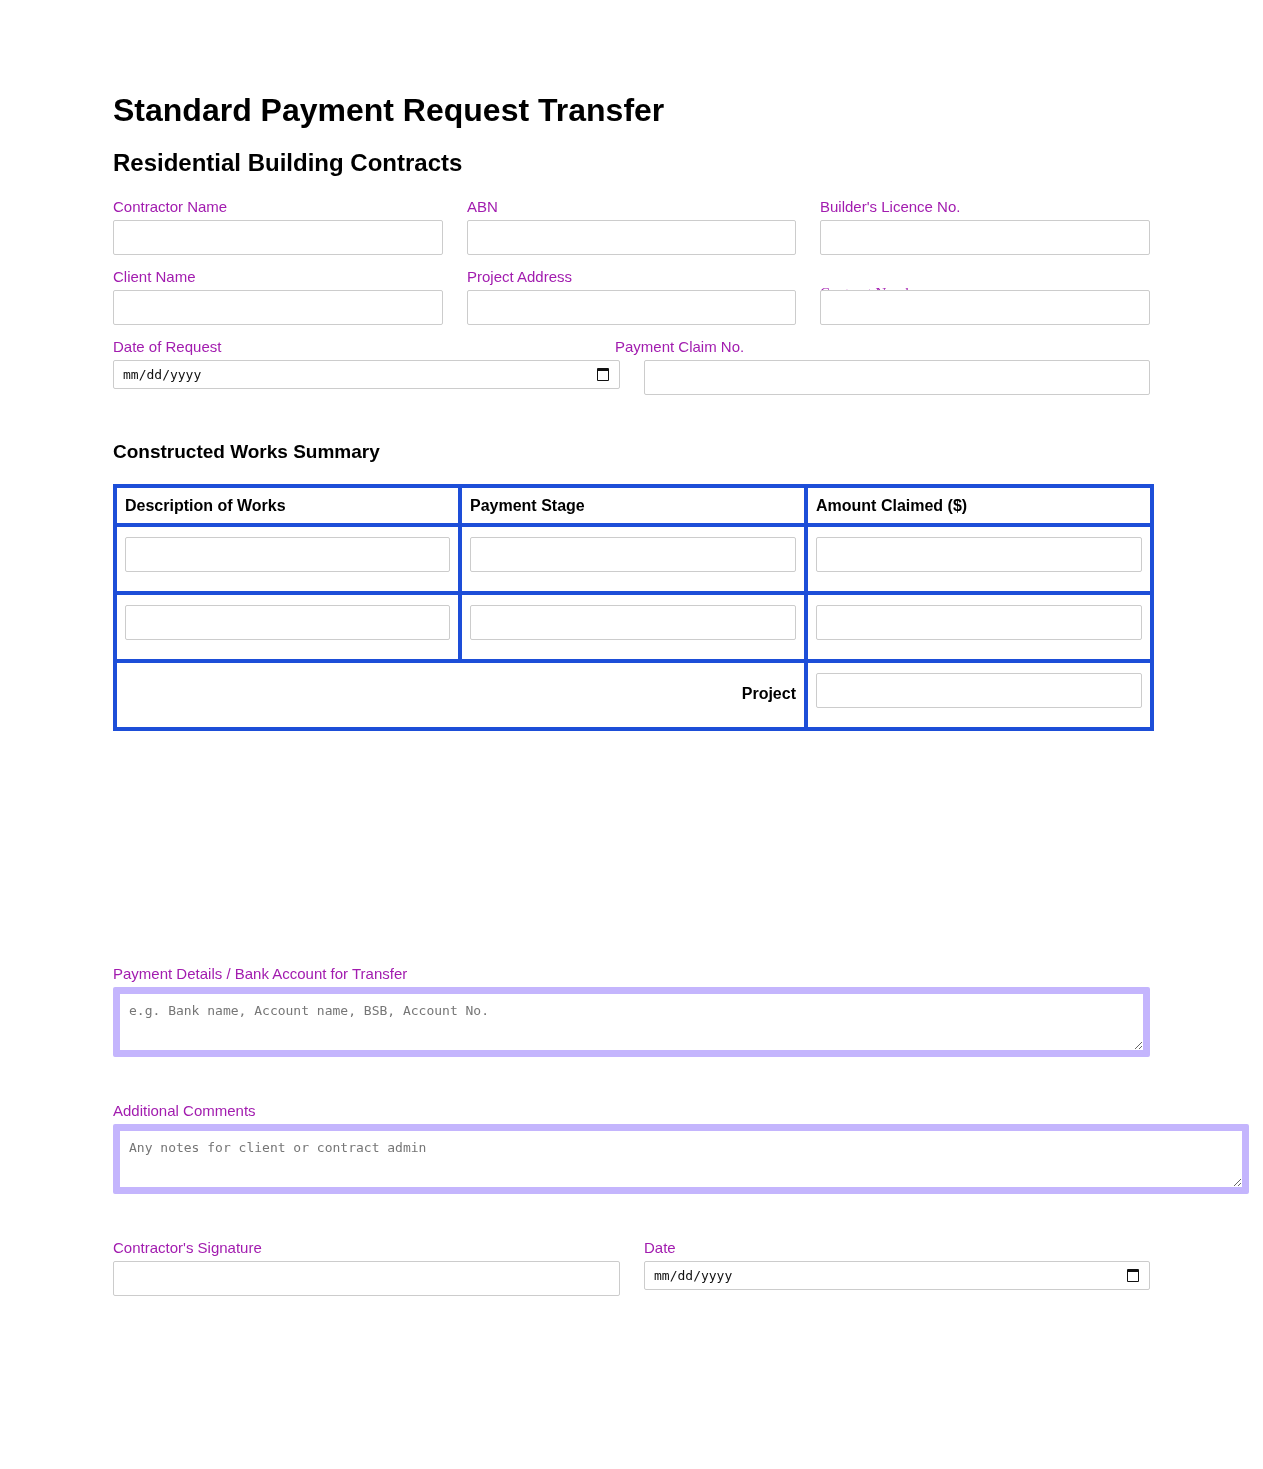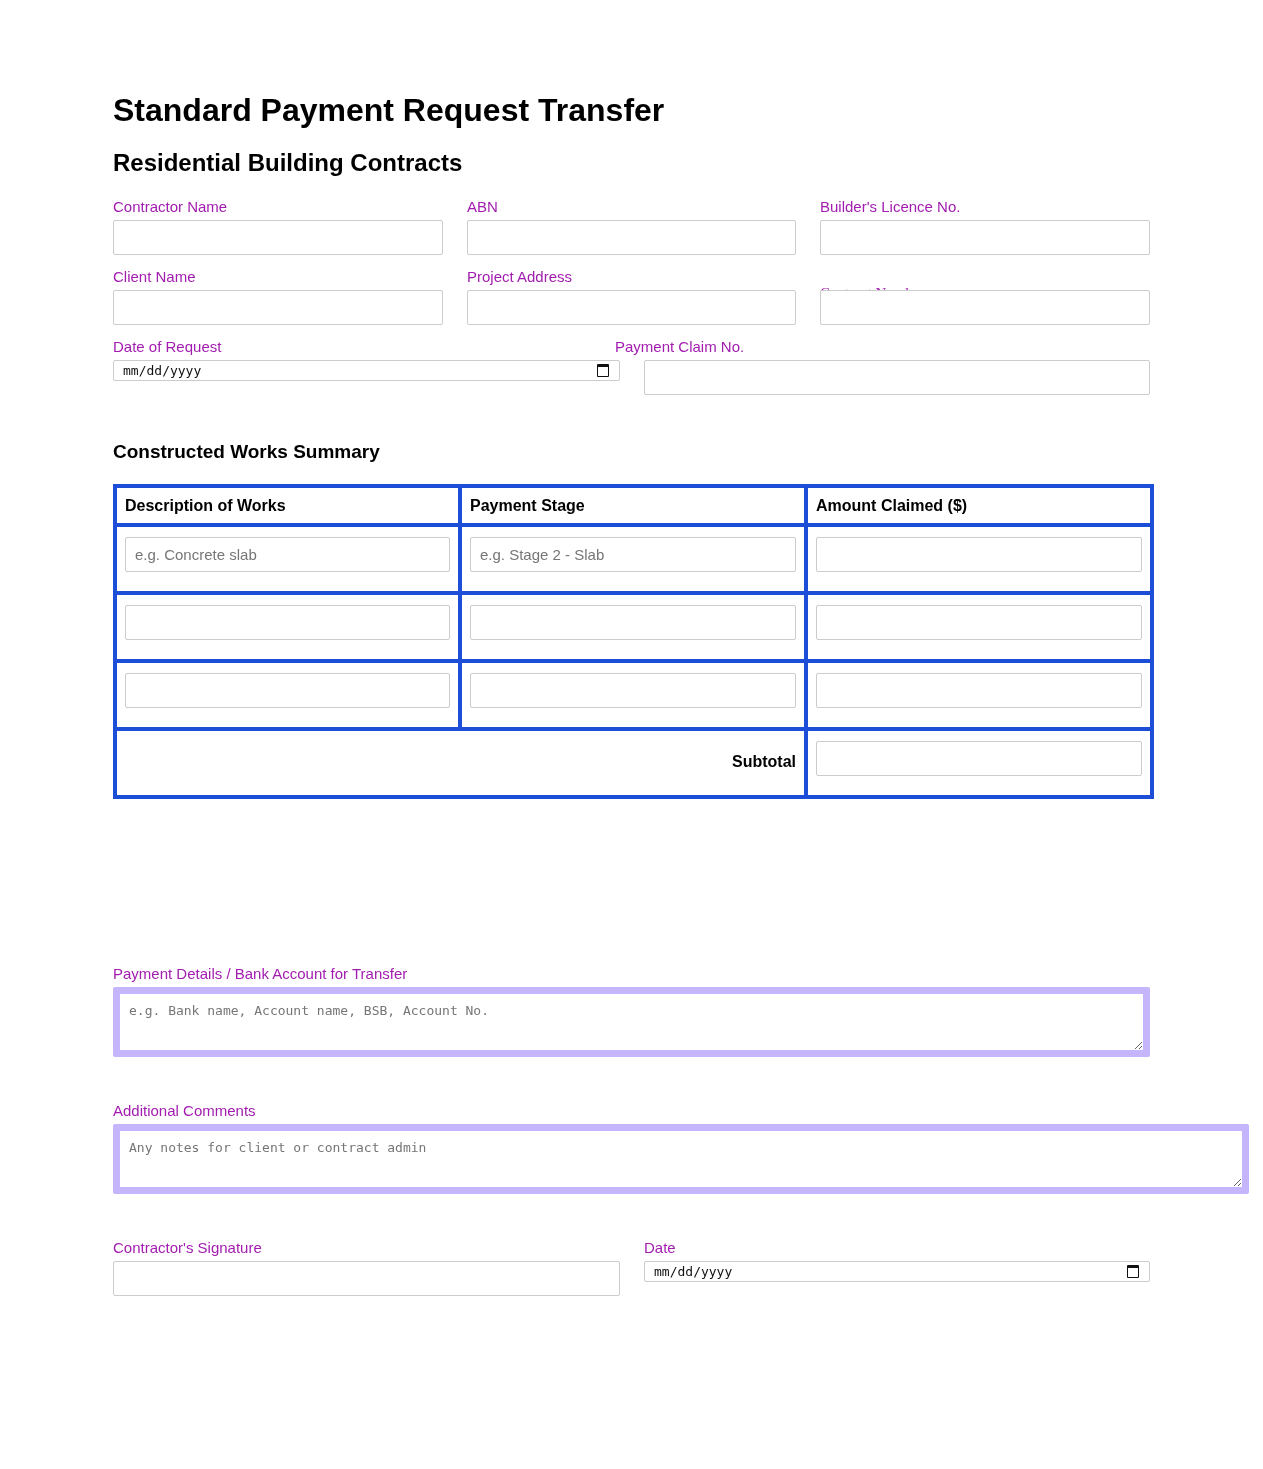--- a/index.html
+++ b/index.html
@@ -23,21 +23,21 @@
   .lbl {
     position: absolute; font-size: 15px; line-height: 18px; color: #a21caf;
   }
   .inp {
     position: absolute; height: 35px; border: 1px solid #cccccc; border-radius: 2px;
     background: #fff; font-family: "Liberation Sans", sans-serif; font-size: 15px;
     padding: 0 9px; color: #111; outline: none;
   }
   .inp::placeholder { color: #767676; }
   .date {
-    position: absolute; height: 21px; border: 1px solid #cccccc; border-radius: 2px;
+    position: absolute; height: 29px; border: 1px solid #cccccc; border-radius: 2px;
     background: #fff; display: flex; align-items: center; justify-content: space-between;
     padding: 0 10px 0 9px; cursor: text;
   }
   .date .txt { font-family: "DejaVu Sans Mono", monospace; font-size: 13px; color: #111; letter-spacing: 0px; }
   .cal {
     width: 12px; height: 13px; border: 1.6px solid #111; border-top-width: 3px; border-radius: 1px;
     display: inline-block;
   }
   h3 {
     position: absolute; top: 441px; left: 0; margin: 0;
@@ -115,36 +115,31 @@
       </colgroup>
     <thead>
       <tr>
         <th>Description of Works</th>
         <th>Payment Stage</th>
         <th>Amount Claimed ($)</th>
       </tr>
     </thead>
     <tbody>
       <tr>
-        <td><input class="cinp" placeholder="e.g. Concrete slab" style=""></td>
-        <td><input class="cinp" placeholder="e.g. Stage 2 - Slab" style=""></td>
-        <td><input class="cinp" value="" style=""></td>
-      </tr>
-      <tr>
         <td><input class="cinp" value="" style=""></td>
         <td><input class="cinp" value="" style=""></td>
         <td><input class="cinp" value="" style=""></td>
       </tr>
       <tr>
         <td><input class="cinp" value="" style=""></td>
         <td><input class="cinp" value="" style=""></td>
         <td><input class="cinp" value="" style=""></td>
       </tr>
       <tr>
-        <td class="sumlabel" colspan="2"><span>Subtotal</span></td>
+        <td class="sumlabel" colspan="2"><span>Project</span></td>
         <td><input class="cinp" value="" style=""></td>
       </tr>
     </tbody>
   </table>
 
   <label class="lbl" style="left:0;top:965px;">Payment Details / Bank Account for Transfer</label>
   <textarea class="ta" style="left: 0px; top: 987px; width: 1037px; height: 70px;" placeholder="e.g. Bank name, Account name, BSB, Account No."></textarea>
 
   <label class="lbl" style="left:0;top:1102px;">Additional Comments</label>
   <textarea class="ta" style="left: 0px; top: 1124px; width: 1136px; height: 70px;" placeholder="Any notes for client or contract admin"></textarea>

